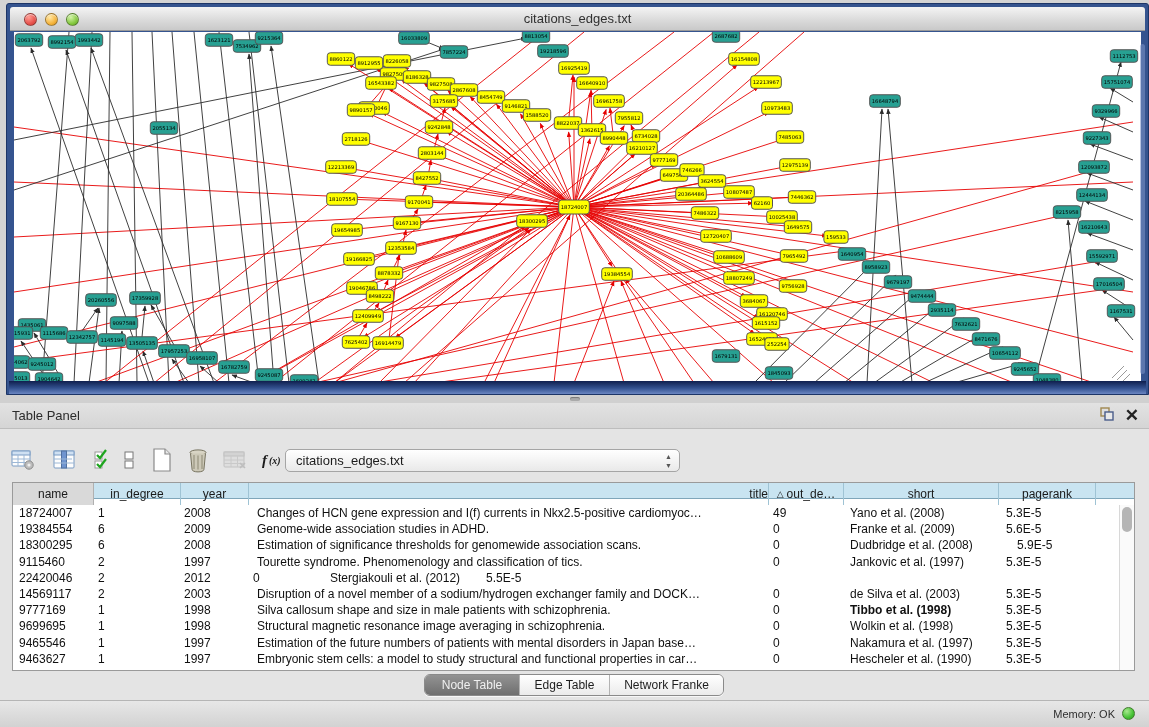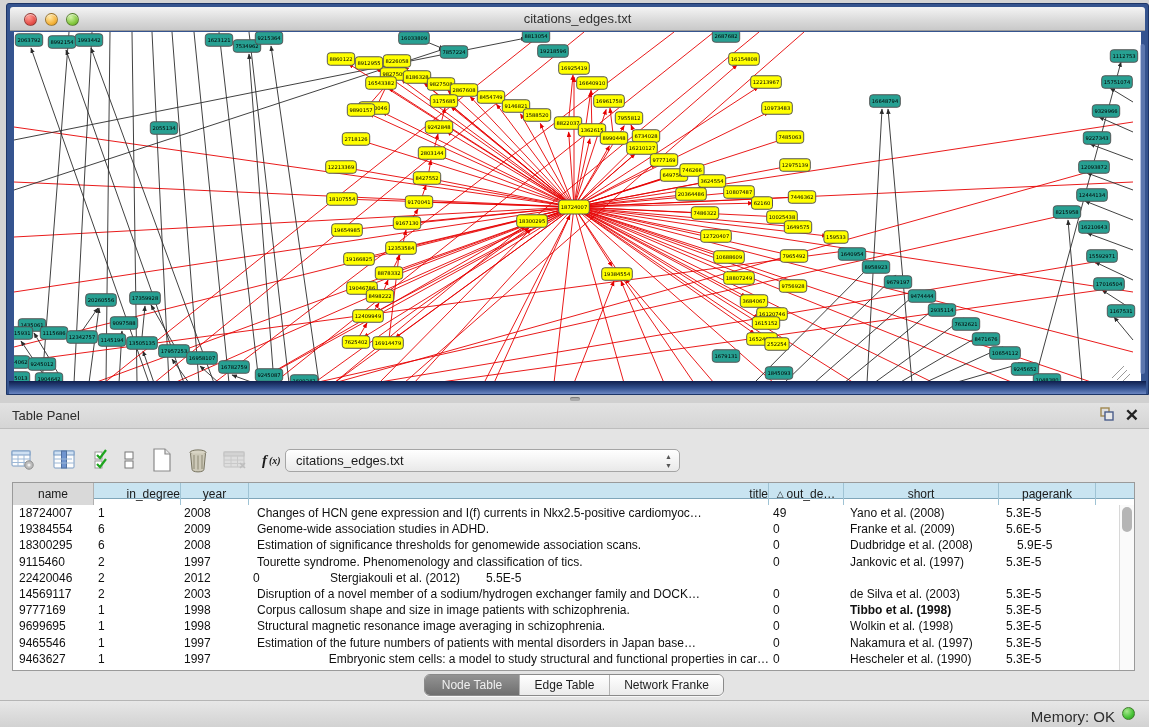--- a/index.html
+++ b/index.html
@@ -74,21 +74,21 @@
     border:1px solid #8a8a8a; border-radius:6px; overflow:hidden;
     box-shadow:0 1px 0 rgba(255,255,255,.7); }
   .tab { height:100%; font-size:12px; display:flex; align-items:center; justify-content:center;
     background:linear-gradient(#ffffff,#ebebeb); color:#1d1d1d; border-right:1px solid #b3b3b3; }
   .tab:last-child { border-right:none; }
   .tab.active { background:linear-gradient(#939393,#6f6f6f); color:#f0f0f0; }
 
   
   .status-bar { position:absolute; left:0; top:700px; width:1149px; height:27px;
     background:linear-gradient(#e7e7e7,#d2d2d2); border-top:1px solid #b5b5b5; }
-  .mem-label { position:absolute; right:34px; top:7px; font-size:15px; color:#2e2e2e; }
+  .mem-label { position:absolute; right:34px; top:7px; font-size:11px; color:#2e2e2e; }
   .mem-dot { position:absolute; right:14px; top:6px; width:13px; height:13px; border-radius:50%;
     border:1px solid #3f7d2c; }
 </style>
 </head>
 <body>
 
 <div class="stage">
 
   <div class="net-window">
     <div class="titlebar">
@@ -873,21 +873,21 @@
     <div class="dropdown">
       <span>citations_edges.txt</span>
       <span class="dd-arrows">▲<br>▼</span>
     </div>
 
     <div class="table-wrap">
       <div class="thead" id="thead">
           <div class="th gray" style="width: 81px;">
             <span>name</span>
           </div>
-          <div class="th" style="width: 87px; justify-content: flex-end;">
+          <div class="th" style="width: 87px;">
             <span>in_degree</span>
           </div>
           <div class="th" style="width: 68px;">
             <span>year</span>
           </div>
           <div class="th" style="width: 520px; justify-content: flex-end;">
             <span>title</span>
           </div>
           <div class="th" style="width: 75px;">
             <span class="sort-glyph">△</span>
@@ -951,21 +951,21 @@
             <div class="td" style="width: 68px; padding-left: 3px;">2003</div>
             <div class="td" style="width: 520px; padding-left: 8px;">Disruption of a novel member of a sodium/hydrogen exchanger family and DOCK…</div>
             <div class="td" style="width: 75px; padding-left: 4px;">0</div>
             <div class="td" style="width: 155px; padding-left: 6px;">de Silva et al. (2003)</div>
             <div class="td" style="width: 97px; padding-left: 7px;">5.3E-5</div>
           </div>
           <div class="tr">
             <div class="td" style="width: 81px; padding-left: 6px;">9777169</div>
             <div class="td" style="width: 87px; padding-left: 4px;">1</div>
             <div class="td" style="width: 68px; padding-left: 3px;">1998</div>
-            <div class="td" style="width: 520px; padding-left: 8px;">Corpus callosum shape and size in image patients with schizophrenia.</div>
+            <div class="td" style="width: 520px; padding-left: 8px;">Silva callosum shape and size in male patients with schizophrenia.</div>
             <div class="td" style="width: 75px; padding-left: 4px;">0</div>
             <div class="td" style="width: 155px; padding-left: 6px; font-weight: bold;">Tibbo et al. (1998)</div>
             <div class="td" style="width: 97px; padding-left: 7px;">5.3E-5</div>
           </div>
           <div class="tr">
             <div class="td" style="width: 81px; padding-left: 6px;">9699695</div>
             <div class="td" style="width: 87px; padding-left: 4px;">1</div>
             <div class="td" style="width: 68px; padding-left: 3px;">1998</div>
             <div class="td" style="width: 520px; padding-left: 8px;">Structural magnetic resonance image averaging in schizophrenia.</div>
             <div class="td" style="width: 75px; padding-left: 4px;">0</div>
@@ -978,21 +978,21 @@
             <div class="td" style="width: 68px; padding-left: 3px;">1997</div>
             <div class="td" style="width: 520px; padding-left: 8px;">Estimation of the future numbers of patients with mental disorders in Japan base…</div>
             <div class="td" style="width: 75px; padding-left: 4px;">0</div>
             <div class="td" style="width: 155px; padding-left: 6px;">Nakamura et al. (1997)</div>
             <div class="td" style="width: 97px; padding-left: 7px;">5.3E-5</div>
           </div>
           <div class="tr">
             <div class="td" style="width: 81px; padding-left: 6px;">9463627</div>
             <div class="td" style="width: 87px; padding-left: 4px;">1</div>
             <div class="td" style="width: 68px; padding-left: 3px;">1997</div>
-            <div class="td" style="width: 520px; padding-left: 8px; text-align: right;">Embryonic stem cells: a model to study structural and functional properties in car…</div>
+            <div class="td" style="width: 520px; padding-left: 8px;">Embryonic stem cells: a model to study structural and functional properties in car…</div>
             <div class="td" style="width: 75px; padding-left: 4px;">0</div>
             <div class="td" style="width: 155px; padding-left: 6px;">Hescheler et al. (1990)</div>
             <div class="td" style="width: 97px; padding-left: 7px;">5.3E-5</div>
           </div>
         </div>
       <div class="vscroll">
         <div class="vthumb"></div>
       </div>
     </div>
 

